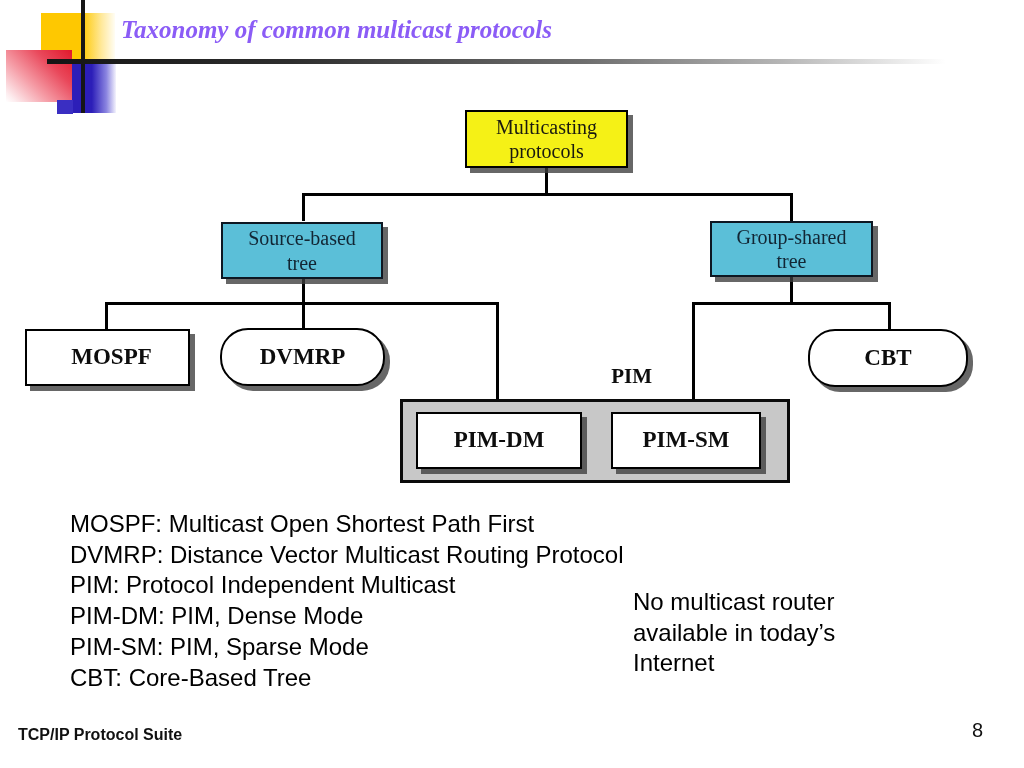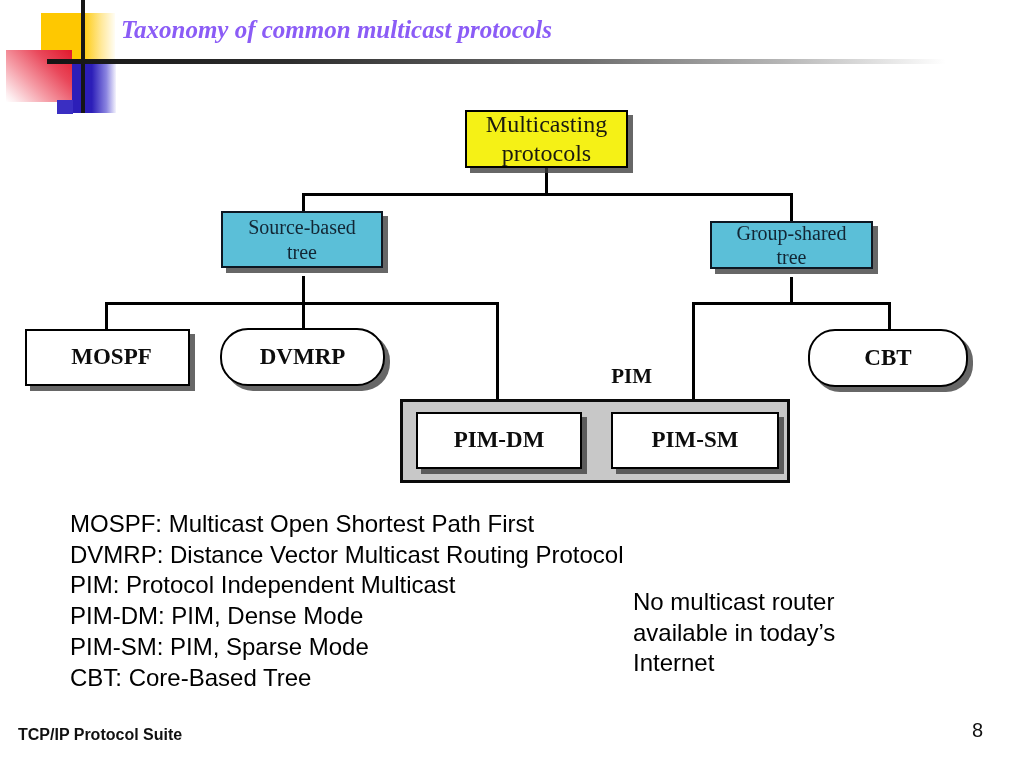--- a/index.html
+++ b/index.html
@@ -26,33 +26,33 @@
   .footer-left { position:absolute; left:18px; top:726px; font-family:"Liberation Sans",sans-serif;
     font-weight:bold; font-size:16px; color:#111; }
   .page-number { position:absolute; left:972px; top:719px; font-family:"Liberation Sans",sans-serif;
     font-size:20px; color:#111; }
   
   .conn { position:absolute; background:#000; }
   
   .node { position:absolute; display:flex; flex-direction:column; align-items:center;
     justify-content:center; text-align:center; border:2px solid #000;
     box-shadow:5px 5px 0 rgba(60,60,60,0.78); line-height:1.22; }
-  .node-yellow { background:#f5f116; color:#1a1a10; font-size:24px; }
+  .node-yellow { background:#f5f116; color:#1a1a10; font-size:20px; }
   .node-cyan  { background:#5bbfd8; border-color:#0d1722; color:#122634; font-size:20px; }
   .node-white { background:#ffffff; color:#0d0d0d; font-size:23px; font-weight:bold; }
   .box-root  { left:465px; top:110px; width:163px; height:58px; }
-  .box-src   { left:221px; top:211px; width:162px; height:57px; }
-  .box-grp   { left:710px; top:221px; width:163px; height:48px; }
+  .box-src   { left:221px; top:222px; width:162px; height:57px; }
+  .box-grp   { left:710px; top:221px; width:163px; height:56px; }
   .box-mospf { left:25px;  top:329px; width:165px; height:57px;padding-left:8px; }
   .box-dvmrp { left:220px; top:328px; width:165px; height:58px;border-radius:28px; }
   .box-cbt   { left:808px; top:329px; width:160px; height:58px;border-radius:27px; }
   .pim-container { position:absolute; left:400px; top:399px; width:390px; height:84px;
     background:#c8c8c8; border:3px solid #0b0b0b; }
   .box-pimdm { left:416px; top:412px; width:166px; height:57px; }
-  .box-pimsm { left:611px; top:412px; width:168px; height:57px; }
+  .box-pimsm { left:611px; top:412px; width:150px; height:57px; }
   .pim-label { position:absolute; left:540px; top:364px; width:112px; text-align:right;
     font-size:21px; font-weight:bold; color:#0d0d0d; }
   
   .defs { position:absolute; left:70px; top:509px; font-family:"Liberation Sans",sans-serif;
     font-size:24px; line-height:30.7px; color:#000; }
   .note { position:absolute; left:633px; top:587px; font-family:"Liberation Sans",sans-serif;
     font-size:24px; line-height:30.7px; color:#000; }
 </style>
 </head>
 <body>

